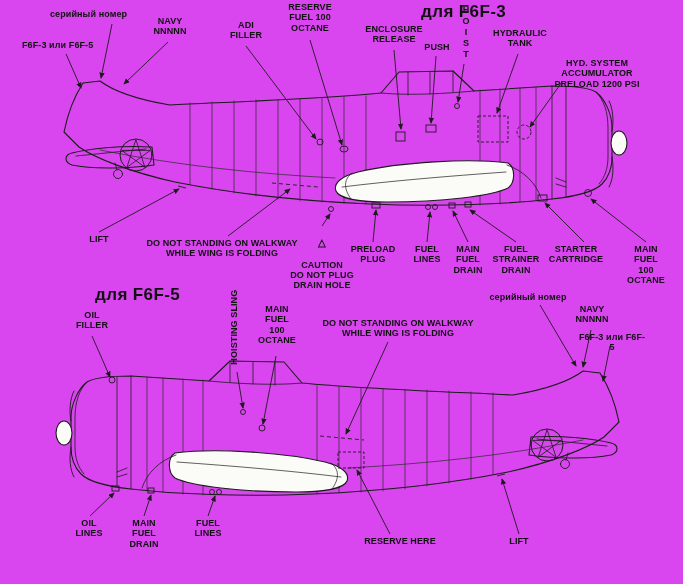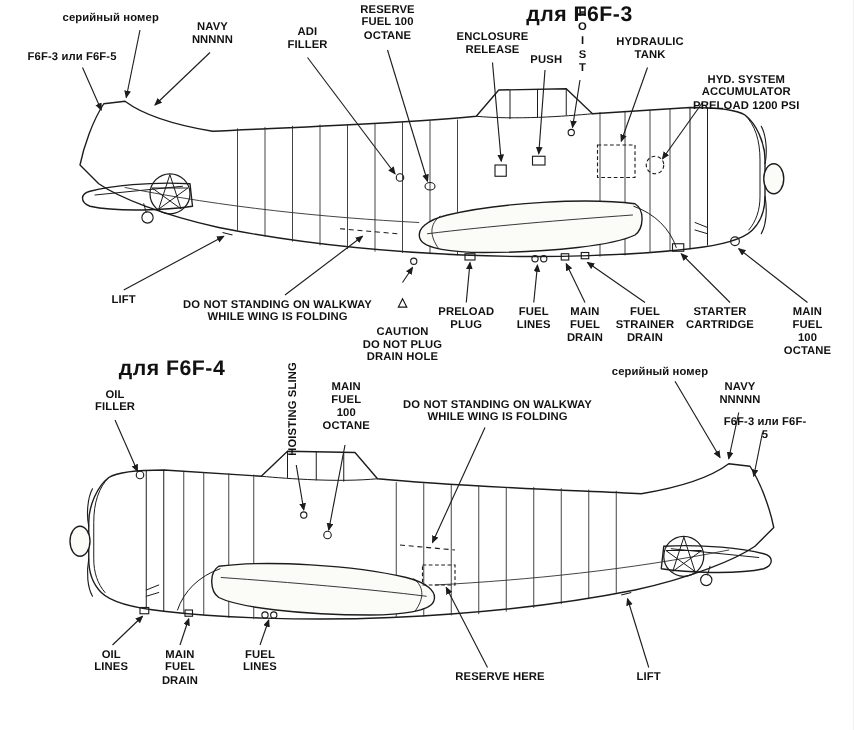--- a/index.html
+++ b/index.html
@@ -1,18 +1,18 @@
 <!DOCTYPE html>
 <html><head>
 <meta charset="utf-8">
 <style>
   html,body{margin:0;padding:0;background:#d9d9d4;}
   .figure{
     position:relative;width:683px;height:584px;margin:0 auto;
-    background:#ffffff;overflow:hidden;
+    background:#d946ef;overflow:hidden;
     font-family:"Liberation Sans",sans-serif;color:#111;
   }
   .drawing{position:absolute;left:0;top:0;width:683px;height:584px;}
   .lbl{
     position:absolute;transform:translateX(-50%);
     text-align:center;font-weight:bold;font-size:9px;line-height:1.15;
     white-space:pre-line;color:#111;letter-spacing:.1px;z-index:2;
   }
   .lbl--left{transform:none;text-align:left;}
   .lbl--heading{font-size:17px;letter-spacing:.4px;text-align:center;}
@@ -210,21 +210,21 @@
   <div class="lbl" style="left:516px;top:244px">FUEL
 STRAINER
 DRAIN</div>
   <div class="lbl" style="left:576px;top:244px">STARTER
 CARTRIDGE</div>
   <div class="lbl" style="left:646px;top:244px">MAIN
 FUEL
 100
 OCTANE</div>
 
-  <div class="lbl lbl--left lbl--heading" style="left:95px;top:285px">для F6F-4</div>
+  <div class="lbl lbl--left lbl--heading" style="left:95px;top:285px">для F6F-5</div>
   <div class="lbl" style="left:92px;top:310px">OIL
 FILLER</div>
   <div class="lbl lbl--rot" style="left:192px;top:322px;width:84px">HOISTING SLING</div>
   <div class="lbl" style="left:277px;top:304px">MAIN
 FUEL
 100
 OCTANE</div>
   <div class="lbl" style="left:398px;top:318px">DO NOT STANDING ON WALKWAY
 WHILE WING IS FOLDING</div>
   <div class="lbl" style="left:528px;top:292px">серийный номер</div>

